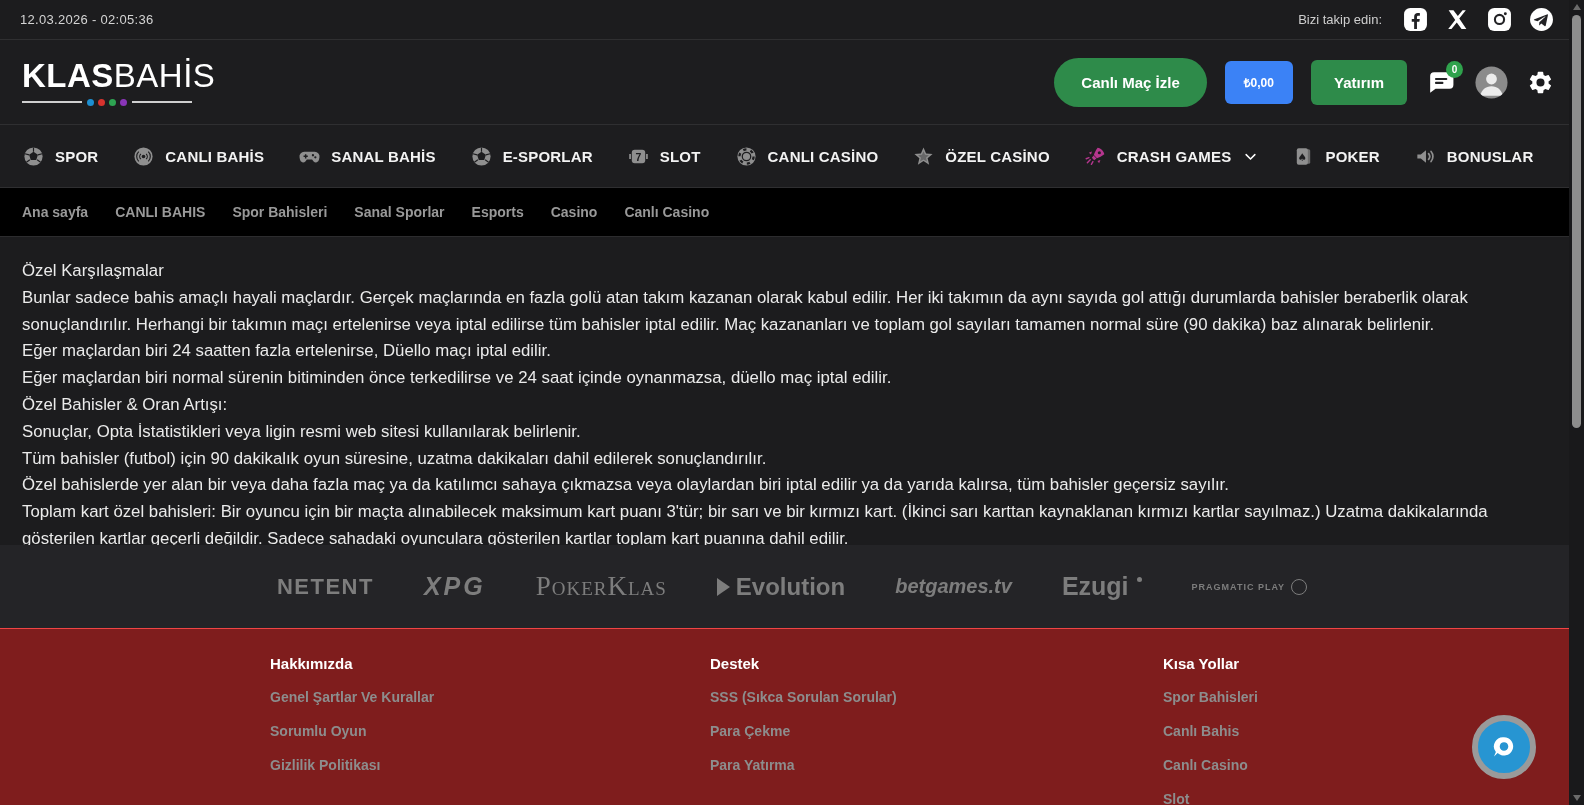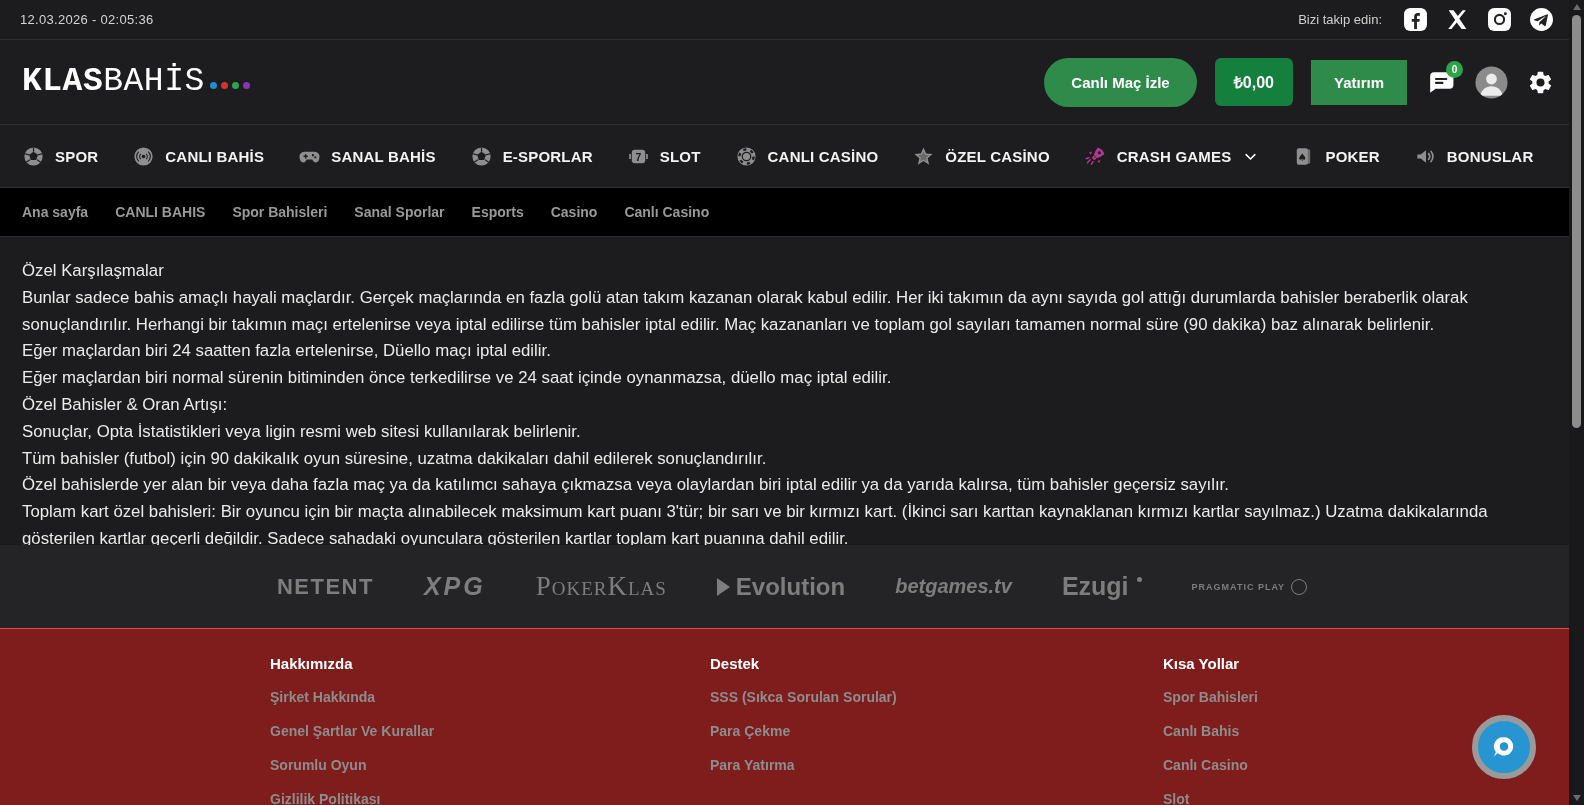--- a/index.html
+++ b/index.html
@@ -17,41 +17,41 @@
   .topbar .datetime { font-size:13px; color:#d4d4d4; letter-spacing:.3px; }
   .follow { display:flex; align-items:center; gap:17px; }
   .follow-label { font-size:13px; color:#cfcfcf; margin-right:4px; }
   .social-icon { width:25px; height:25px; display:inline-flex; cursor:pointer; }
   .social-icon svg { width:100%; height:100%; }
   
   .header {
     height:84px; display:flex; justify-content:space-between; align-items:center;
     padding:0 30px 0 22px; background:#1d1d1f;
   }
-  .logo { display:flex; flex-direction:row; cursor:pointer; width:170px;font-family:Liberation Mono, monospace; }
+  .logo { display:flex; flex-direction:column; cursor:pointer; width:170px; }
   .logo-text { font-size:33px; letter-spacing:.5px; line-height:34px; white-space:nowrap; }
   .logo-bold { font-weight:800; }
   .logo-light { font-weight:300; }
   .logo-underline { display:flex; align-items:center; gap:5px; margin-top:6px; }
   .logo-underline .seg { flex:1; height:2px; background:#cfcfcf; }
   .logo-underline .dots { display:flex; gap:4px; }
   .logo-underline .dot { width:7px; height:7px; border-radius:50%; }
   .d-blue{background:#1d8fd1}.d-red{background:#d6332e}.d-green{background:#2ea452}.d-purple{background:#8a35b8}
   .header-right { display:flex; align-items:center; gap:18px; }
   .btn-pill {
     background:#2e8b4a; color:#fff; border:none; border-radius:26px;
     font-size:15px; font-weight:700; padding:16px 27px; cursor:pointer;
     font-family:inherit;
   }
   .balance-box {
-    background:#15803d; color:#fff; border-radius:6px; font-size:16px; font-weight:700;
+    background:#3b82f6; color:#fff; border-radius:6px; font-size:12px; font-weight:700;
     padding:13px 19px; cursor:pointer;
   }
   .btn-deposit {
-    background:#2e8b4a; color:#fff; border:none; border-radius:0;
+    background:#2e8b4a; color:#fff; border:none; border-radius:6px;
     font-size:15px; font-weight:700; padding:14px 23px; cursor:pointer;
     font-family:inherit;
   }
   .icon-btn { position:relative; cursor:pointer; display:inline-flex; align-items:center; }
   .badge {
     position:absolute; top:-6px; right:-7px; min-width:17px; height:17px; border-radius:50%;
     background:#2fa24c; color:#fff; font-size:10px; font-weight:700;
     display:flex; align-items:center; justify-content:center;
   }
   
@@ -350,21 +350,20 @@
   <span class="prov prov-ezugi">Ezugi</span>
   <span class="prov prov-pragmatic">
       <span>PRAGMATIC PLAY</span>
       <span class="prag-mark"></span>
     </span>
 </div>
 
 <div class="footer">
   <div class="f-col">
     <div class="f-title">Hakkımızda</div>
-    <div class="f-link">Şirket Hakkında</div>
     <div class="f-link">Genel Şartlar Ve Kurallar</div>
     <div class="f-link">Sorumlu Oyun</div>
     <div class="f-link">Gizlilik Politikası</div>
   </div>
   <div class="f-col">
     <div class="f-title">Destek</div>
     <div class="f-link">SSS (Sıkca Sorulan Sorular)</div>
     <div class="f-link">Para Çekme</div>
     <div class="f-link">Para Yatırma</div>
   </div>

